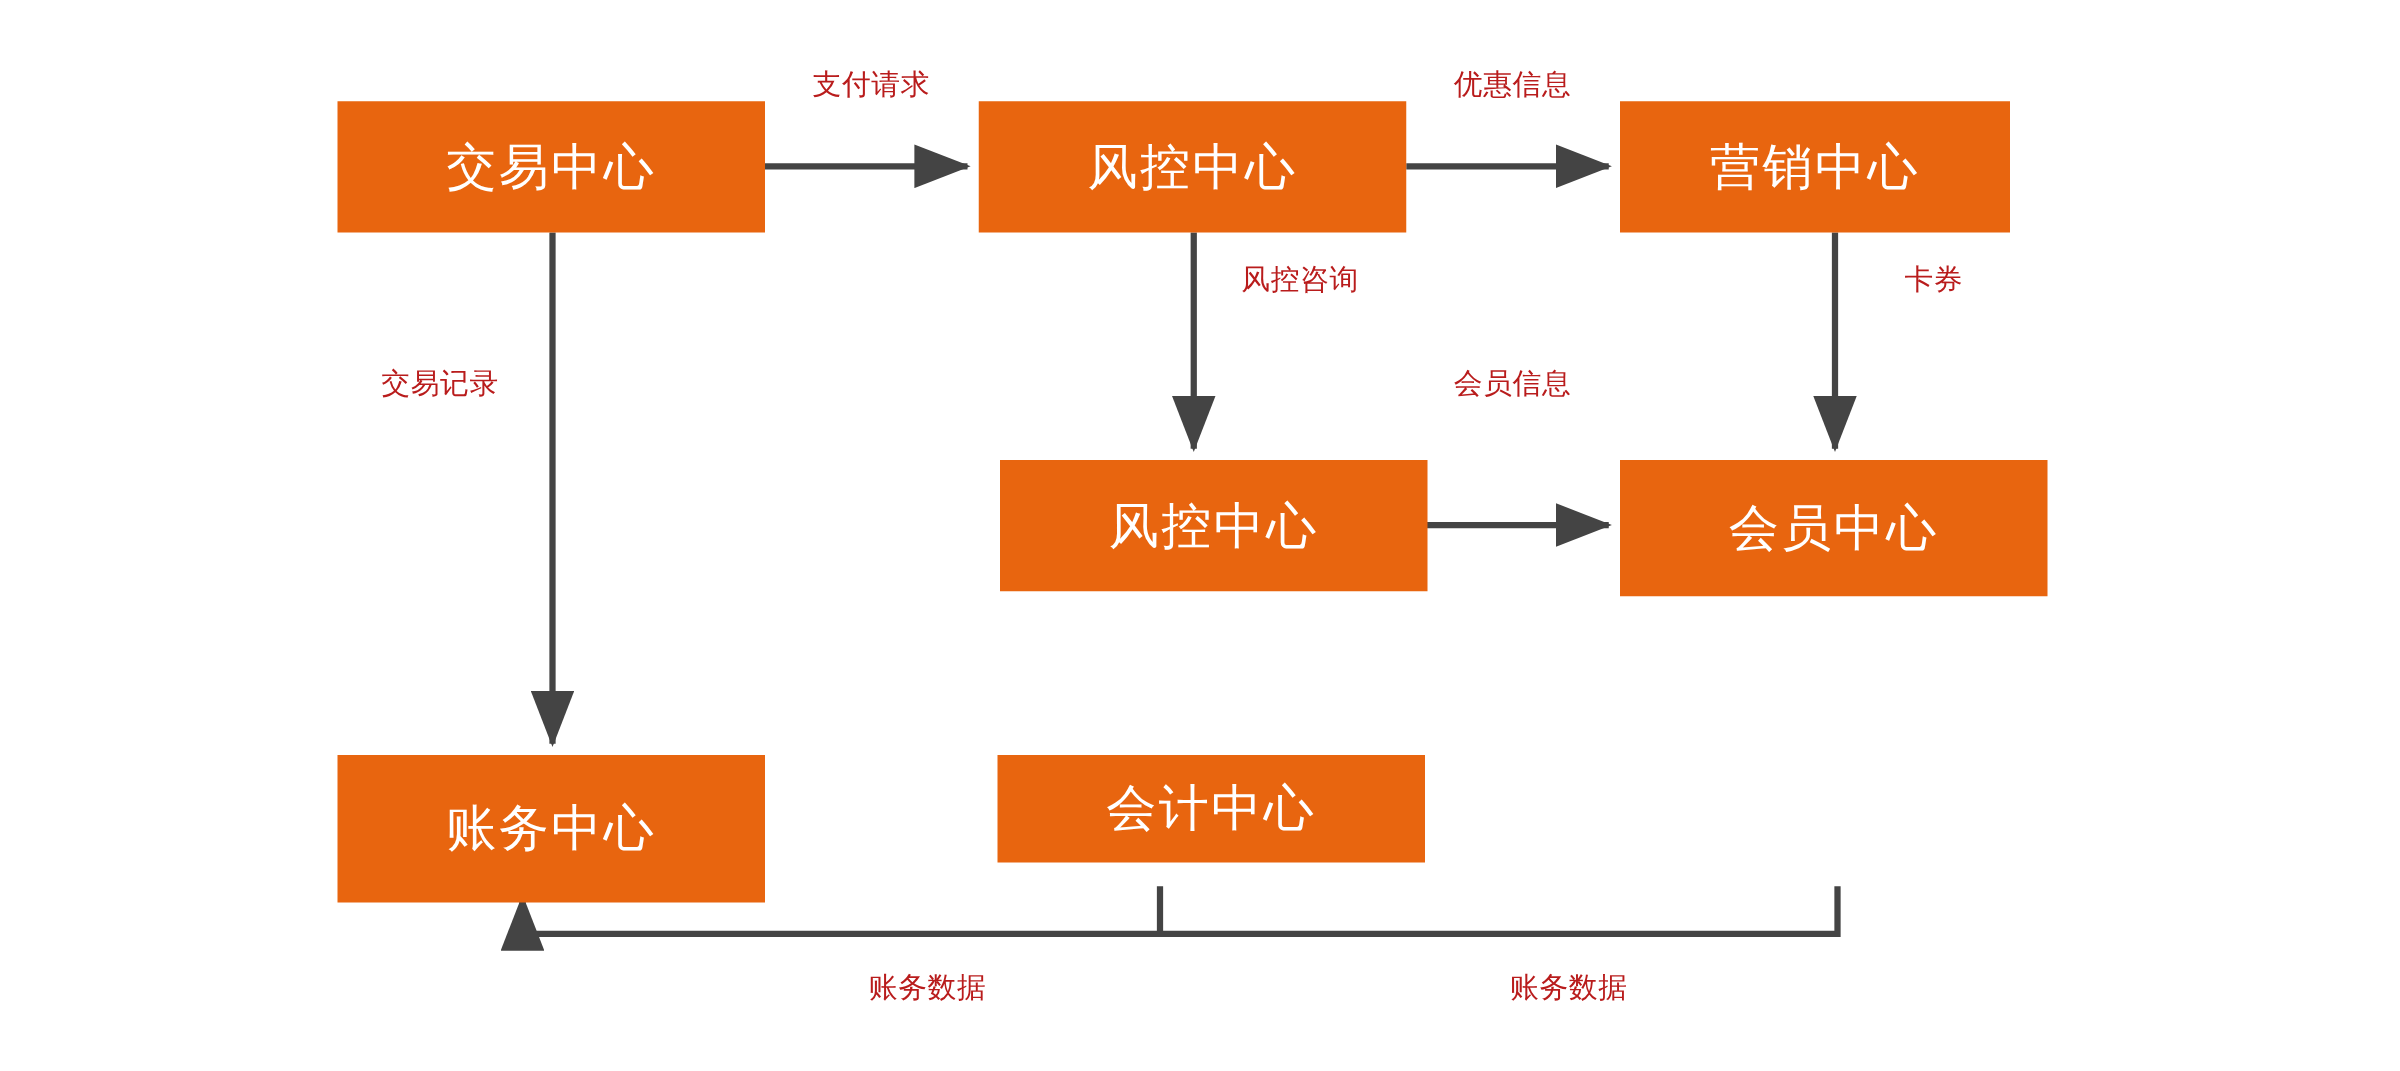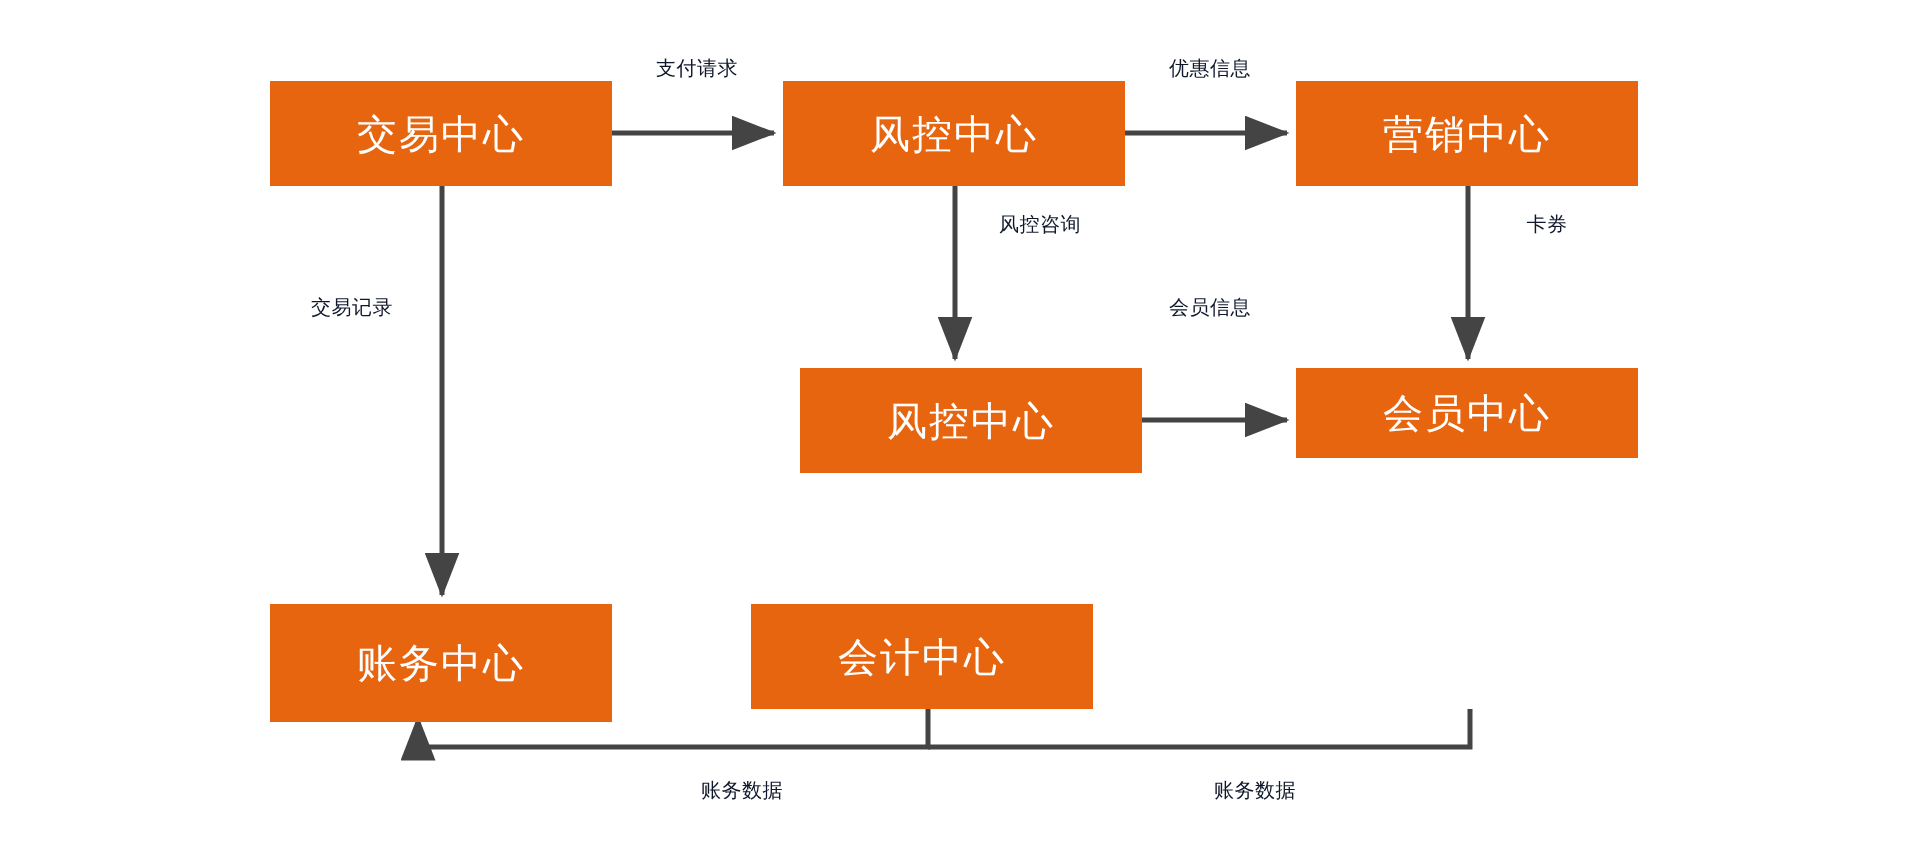--- a/index.html
+++ b/index.html
@@ -36,22 +36,22 @@
     color: #ffffff;
     font-size: 40px;
     font-weight: 400;
     letter-spacing: 2px;
     line-height: 1;
     white-space: nowrap;
     box-sizing: border-box;
   }
   .edge-label {
     position: absolute;
-    color: #0f172a;
-    font-size: 20px;
+    color: #b91c1c;
+    font-size: 23px;
     line-height: 1;
     white-space: nowrap;
     letter-spacing: 0.5px;
     transform: translate(-50%, -50%);
     background: transparent;
   }
 </style>
 </head>
 <body>
 
@@ -98,37 +98,37 @@
   </svg>
 
   <div class="node" style="left:270px; top:81px; width:342px; height:105px;">
     <span>交易中心</span>
   </div>
 
   <div class="node" style="left:783px; top:81px; width:342px; height:105px;">
     <span>风控中心</span>
   </div>
 
-  <div class="node" style="left:1296px; top:81px; width:342px; height:105px;">
+  <div class="node" style="left:1296px; top:81px; width:312px; height:105px;">
     <span>营销中心</span>
   </div>
 
   <div class="node" style="left:800px; top:368px; width:342px; height:105px;">
     <span>风控中心</span>
   </div>
 
-  <div class="node" style="left:1296px; top:368px; width:342px; height:90px;">
+  <div class="node" style="left:1296px; top:368px; width:342px; height:109px;">
     <span>会员中心</span>
   </div>
 
   <div class="node" style="left:270px; top:604px; width:342px; height:118px;">
     <span>账务中心</span>
   </div>
 
-  <div class="node" style="left:751px; top:604px; width:342px; height:105px;">
+  <div class="node" style="left:798px; top:604px; width:342px; height:86px;">
     <span>会计中心</span>
   </div>
 
 
   <div class="edge-label" style="left:697px; top:68px;">支付请求</div>
 
   <div class="edge-label" style="left:1210px; top:68px;">优惠信息</div>
 
   <div class="edge-label" style="left:1040px; top:224px;text-align:right;">风控咨询</div>
 

